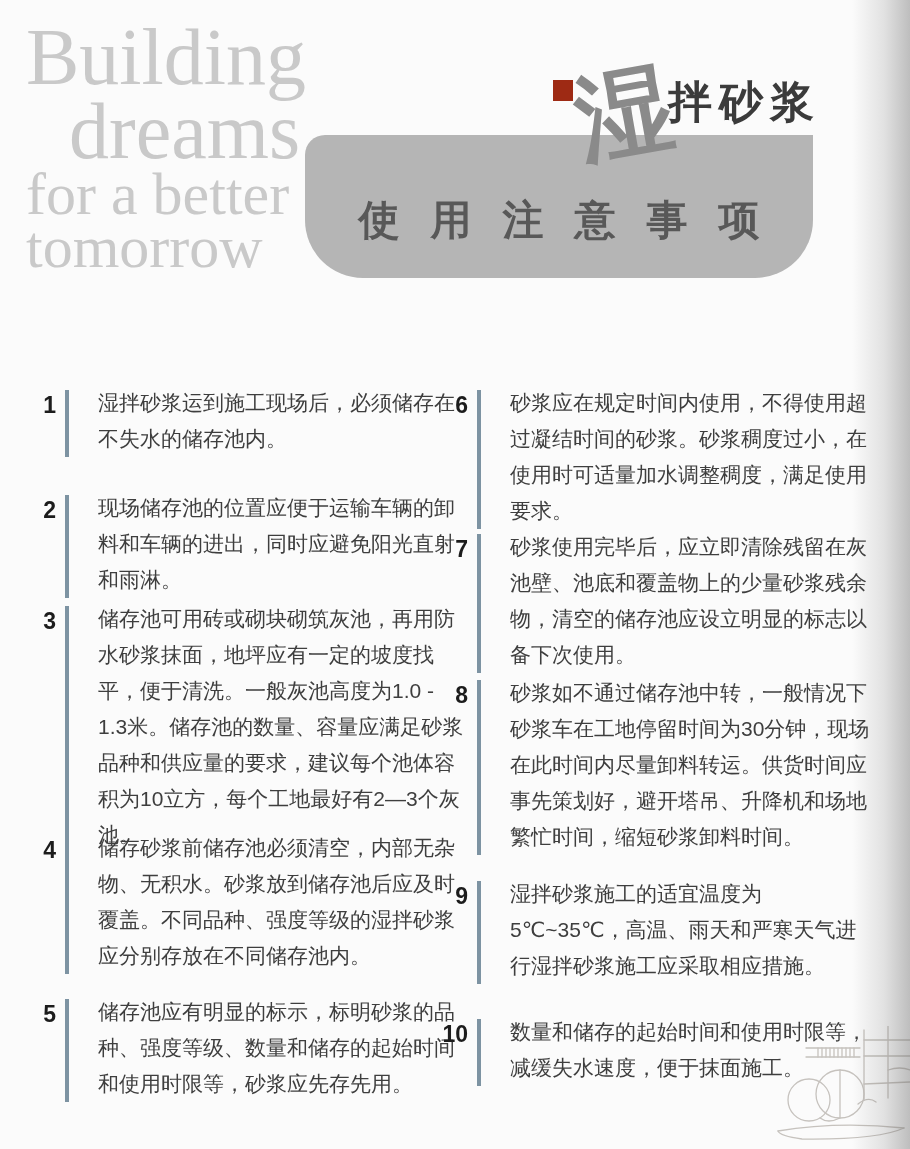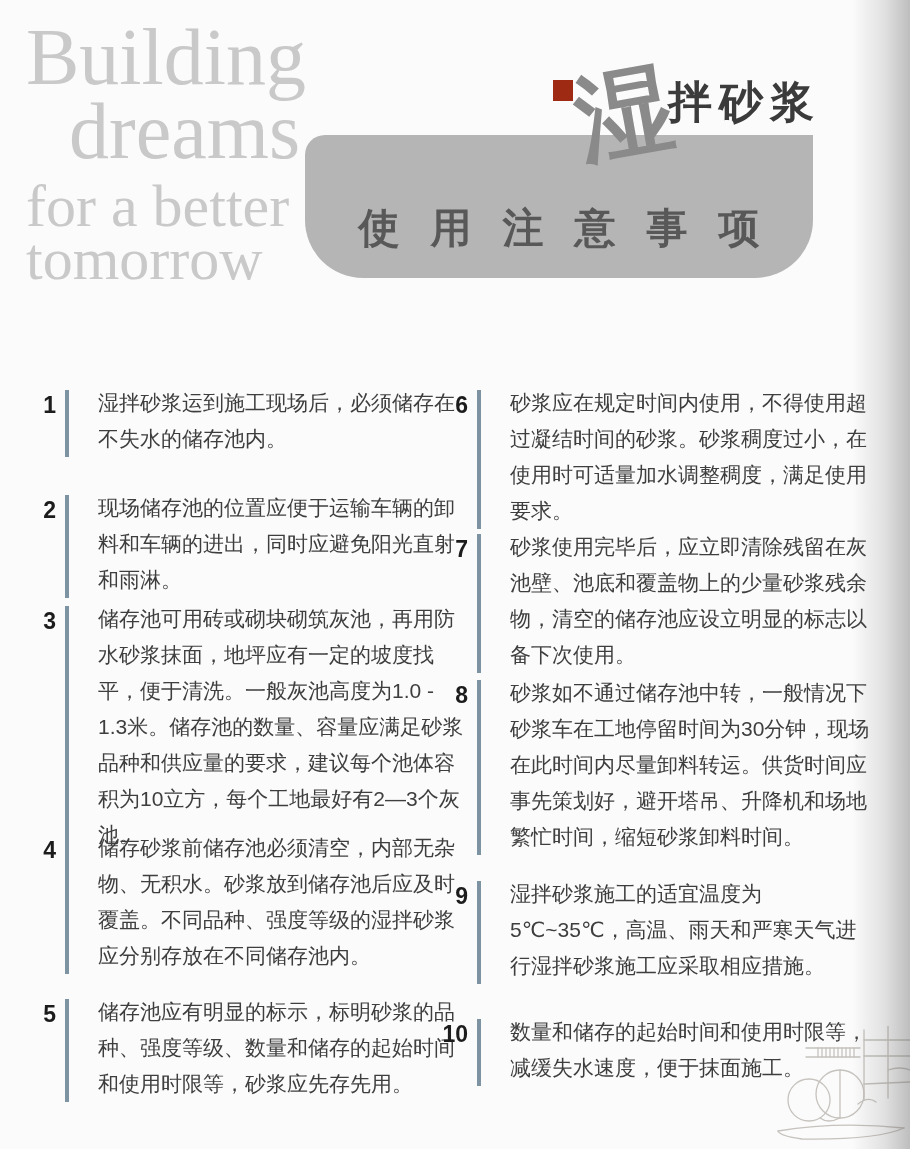--- a/index.html
+++ b/index.html
@@ -15,21 +15,21 @@
     pointer-events:none;
   }
   
   .tagline{
     position:absolute;left:26px;top:14px;
     font-family:"Liberation Serif","DejaVu Serif",serif;
     color:var(--tagline-gray,#c9c9c9);
   }
   .tagline .t1{font-size:80px;line-height:86px;display:block;}
   .tagline .t2{font-size:80px;line-height:62px;display:block;margin-left:43px;}
-  .tagline .t3{font-size:60px;line-height:56px;display:block;margin-top:16px;}
+  .tagline .t3{font-size:60px;line-height:56px;display:block;margin-top:4px;}
   .tagline .t4{font-size:60px;line-height:50px;display:block;}
   
   .accent-square{
     position:absolute;left:553px;top:80px;width:20px;height:21px;
     background:var(--accent-red,#9e2a14);
   }
   .big-char{
     position:absolute;left:576px;top:66px;
     font-size:96px;line-height:96px;font-weight:700;
     color:var(--big-char-gray,#8a8a8a);
@@ -41,21 +41,21 @@
     font-size:44px;line-height:44px;font-weight:700;
     letter-spacing:7px;color:#3b3b3b;z-index:3;white-space:nowrap;
   }
   .banner{
     position:absolute;left:305px;top:135px;width:508px;height:143px;
     background:var(--banner-gray,#b5b5b5);
     border-radius:20px 0 58px 58px;
     z-index:2;
   }
   .banner-title{
-    position:absolute;left:0;right:0;top:66px;
+    position:absolute;left:0;right:0;top:58px;
     text-align:center;text-indent:31px;
     font-size:41px;font-weight:700;letter-spacing:31px;
     color:var(--banner-text,#585858);white-space:nowrap;
   }
   
   .note{
     position:absolute;display:flex;align-items:stretch;
   }
   .note .num{
     width:36px;text-align:right;flex:0 0 36px;

